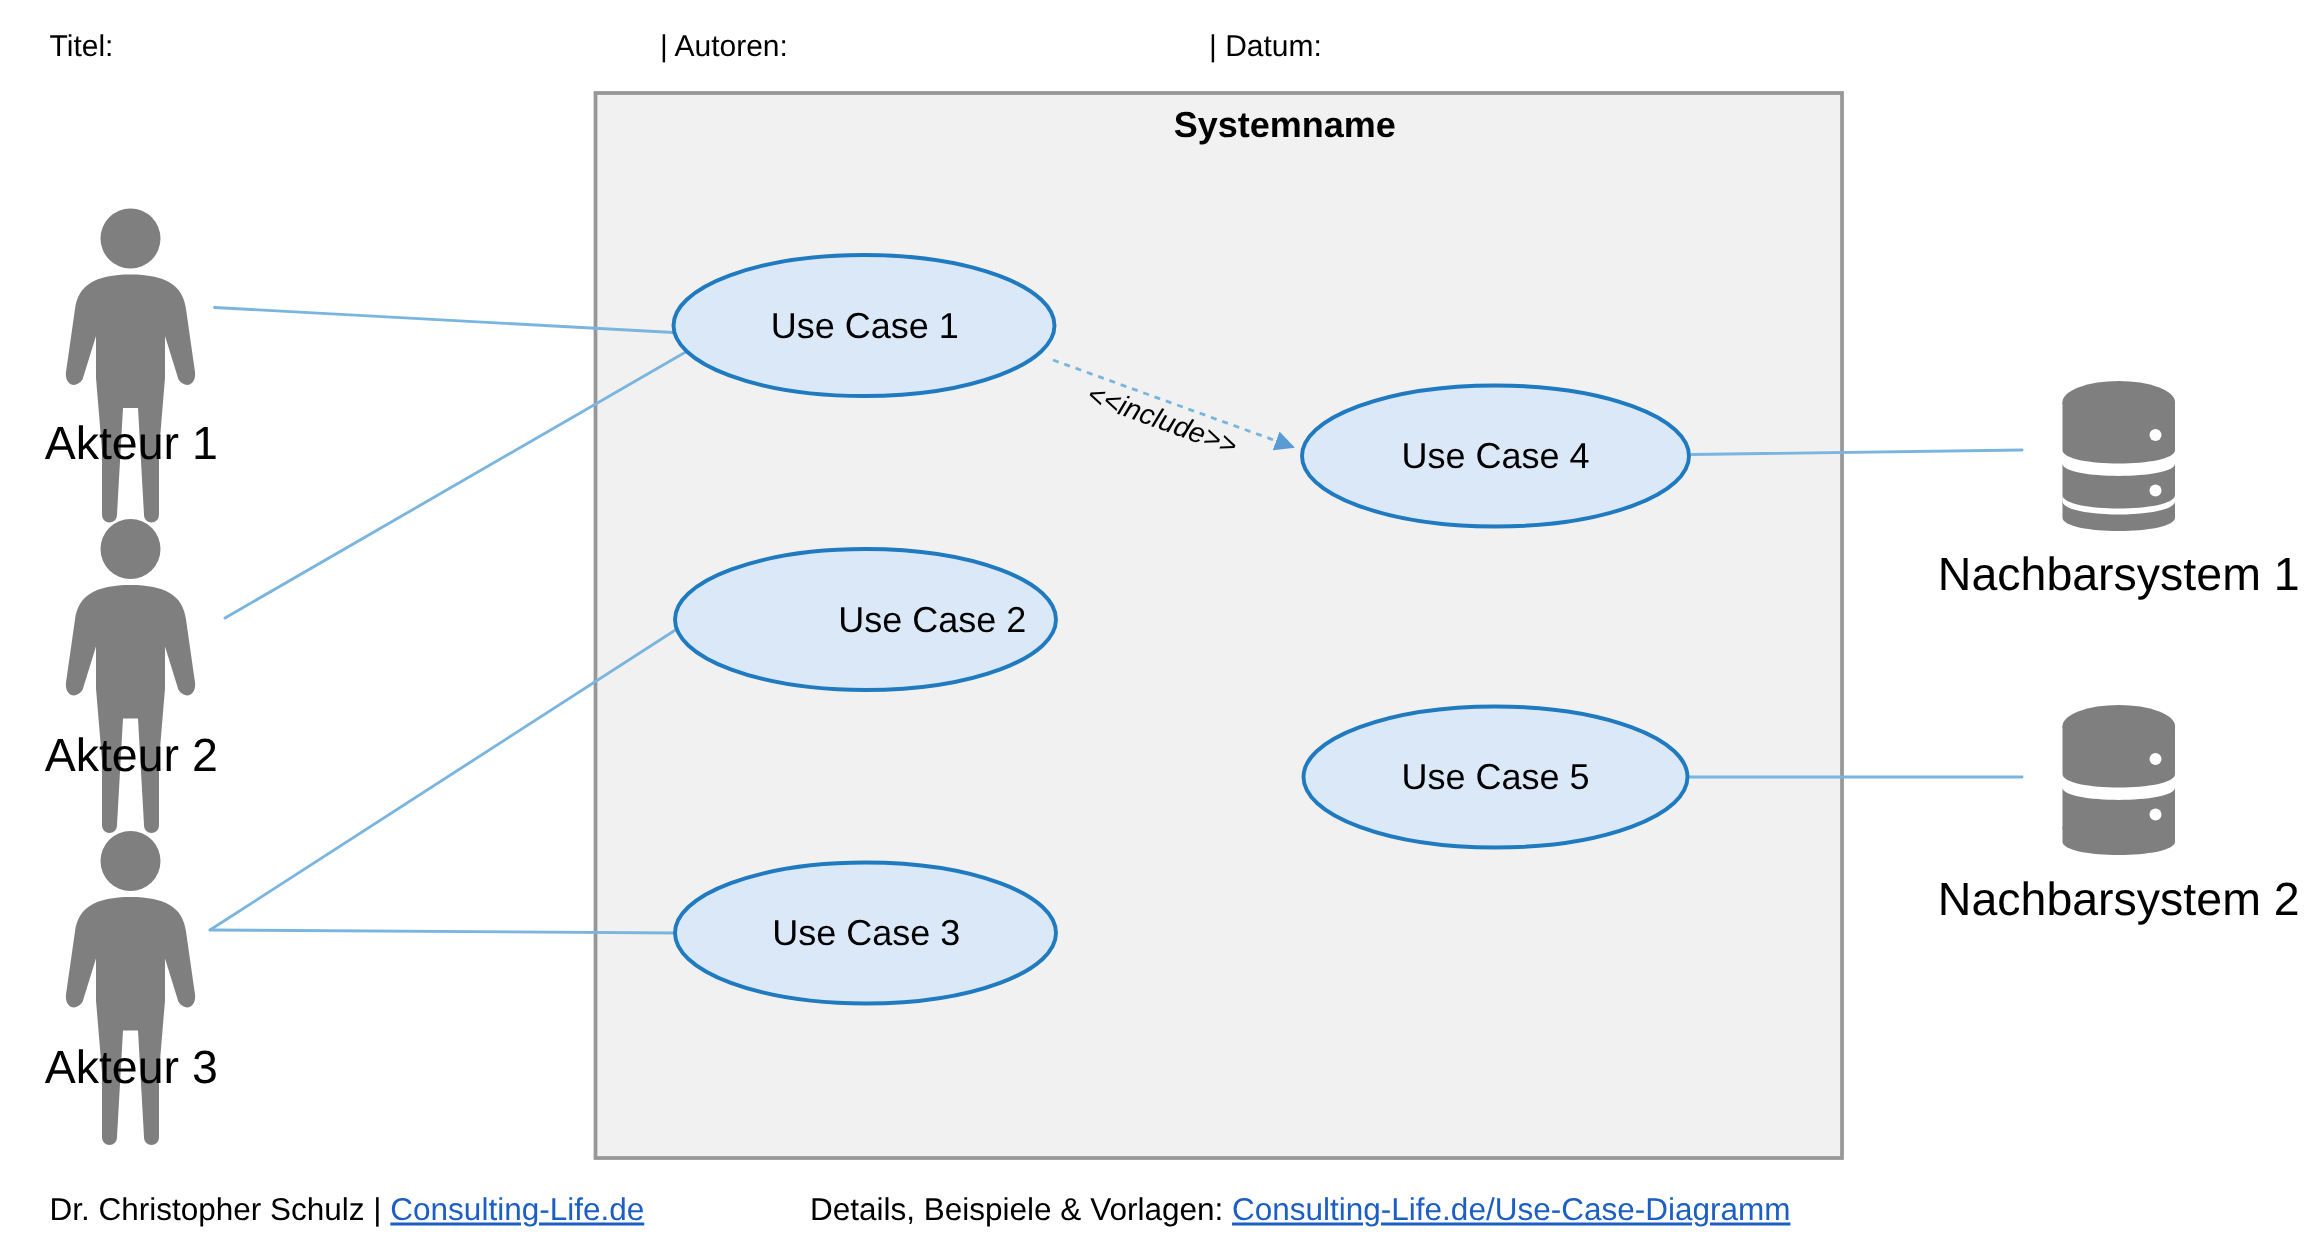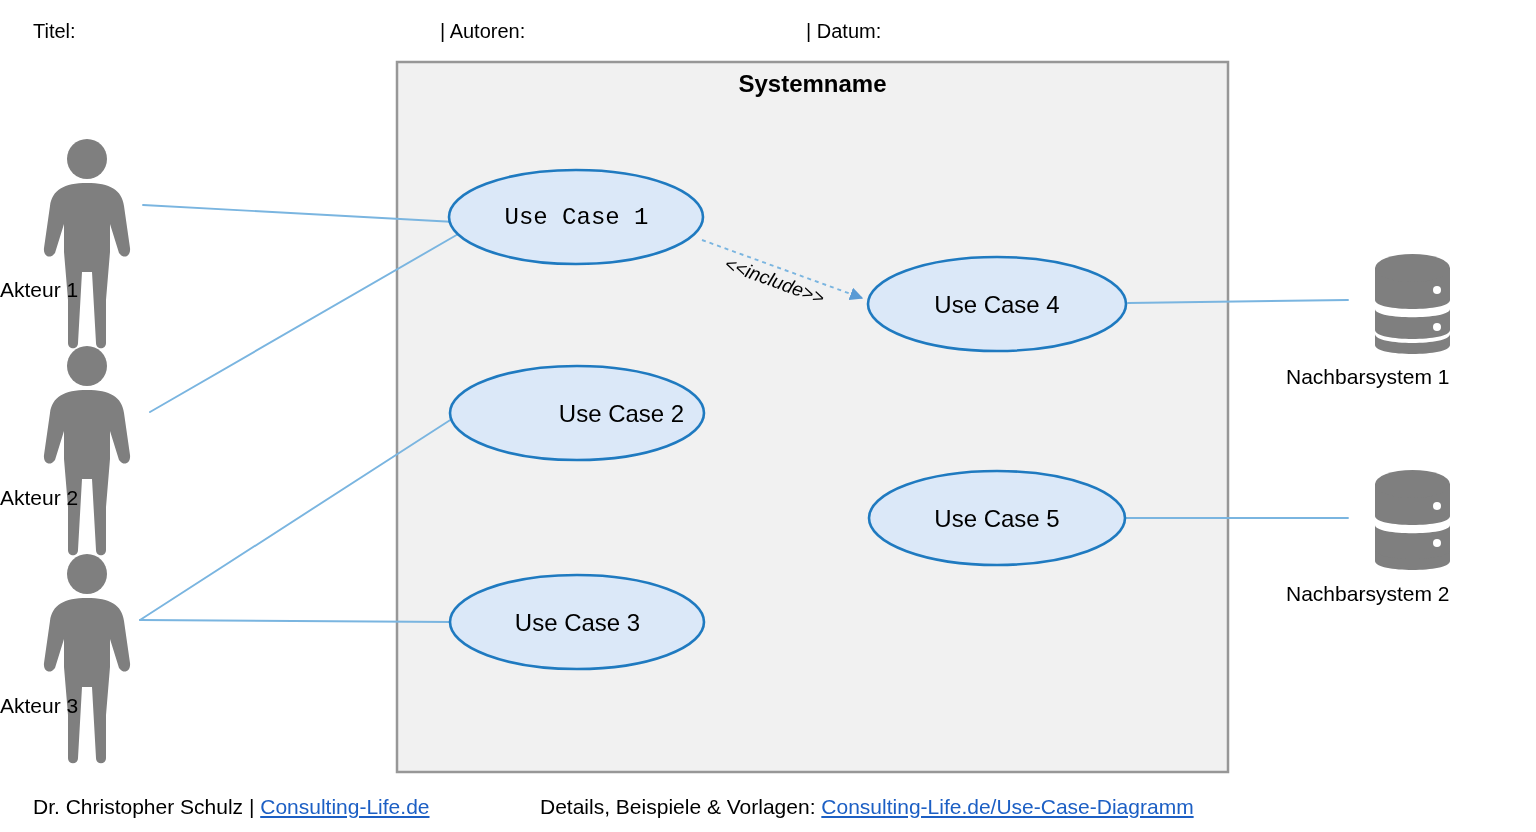--- a/index.html
+++ b/index.html
@@ -33,38 +33,40 @@
     color: #000;
     white-space: nowrap;
   }
   .ftr-link {
     color: #1c5fc4;
     text-decoration: underline;
     cursor: pointer;
   }
   .node-label {
     position: absolute;
-    font-size: 21px;
-    white-space: nowrap;
+    font-size: 31px;
+    white-space: nowrap;
+    text-align: center;
     color: #000;
   }
   .uc-label {
     position: absolute;
     font-size: 24px;
     white-space: nowrap;
     color: #000;
     text-align: center;
   }
   .sys-title {
     position: absolute;
     font-size: 24px;
     font-weight: bold;
     color: #000;
     white-space: nowrap;
     text-align: center;
+    padding-left: 44px;
   }
   .incl-label {
     position: absolute;
     font-size: 19px;
     font-style: italic;
     color: #000;
     white-space: nowrap;
     transform-origin: left top;
   }
 </style>
@@ -178,21 +180,21 @@
              C 1450 536 1375 536 1375 525 Z"></path>
     <circle cx="1437" cy="543" r="4" fill="#ffffff"></circle>
     <path d="M 1375 550 L 1375 561 C 1375 573 1450 573 1450 561 L 1450 550
              C 1450 562 1375 562 1375 550 Z"></path>
     <circle cx="1437" cy="579" r="4" fill="#ffffff"></circle>
   </g>
 </svg>
 
 <div class="sys-title" style="left:397px; top:70px; width:831px;">Systemname</div>
 
-<div class="uc-label" style="left:449px; top:204px; width:255px;font-family:Liberation Mono, monospace;">Use Case 1</div>
+<div class="uc-label" style="left:449px; top:204px; width:255px;">Use Case 1</div>
 <div class="uc-label" style="left:450px; top:400px; width:255px;padding-left:44px;">Use Case 2</div>
 <div class="uc-label" style="left:450px; top:609px; width:255px;">Use Case 3</div>
 <div class="uc-label" style="left:868px; top:291px; width:258px;">Use Case 4</div>
 <div class="uc-label" style="left:869px; top:505px; width:256px;">Use Case 5</div>
 
 <div class="incl-label" style="left:729px; top:253px; transform: rotate(20deg);">&lt;&lt;include&gt;&gt;</div>
 
 <div class="node-label" style="left:0px; top:278px; width:175px;">Akteur 1</div>
 <div class="node-label" style="left:0px; top:486px; width:175px;">Akteur 2</div>
 <div class="node-label" style="left:0px; top:694px; width:175px;">Akteur 3</div>

